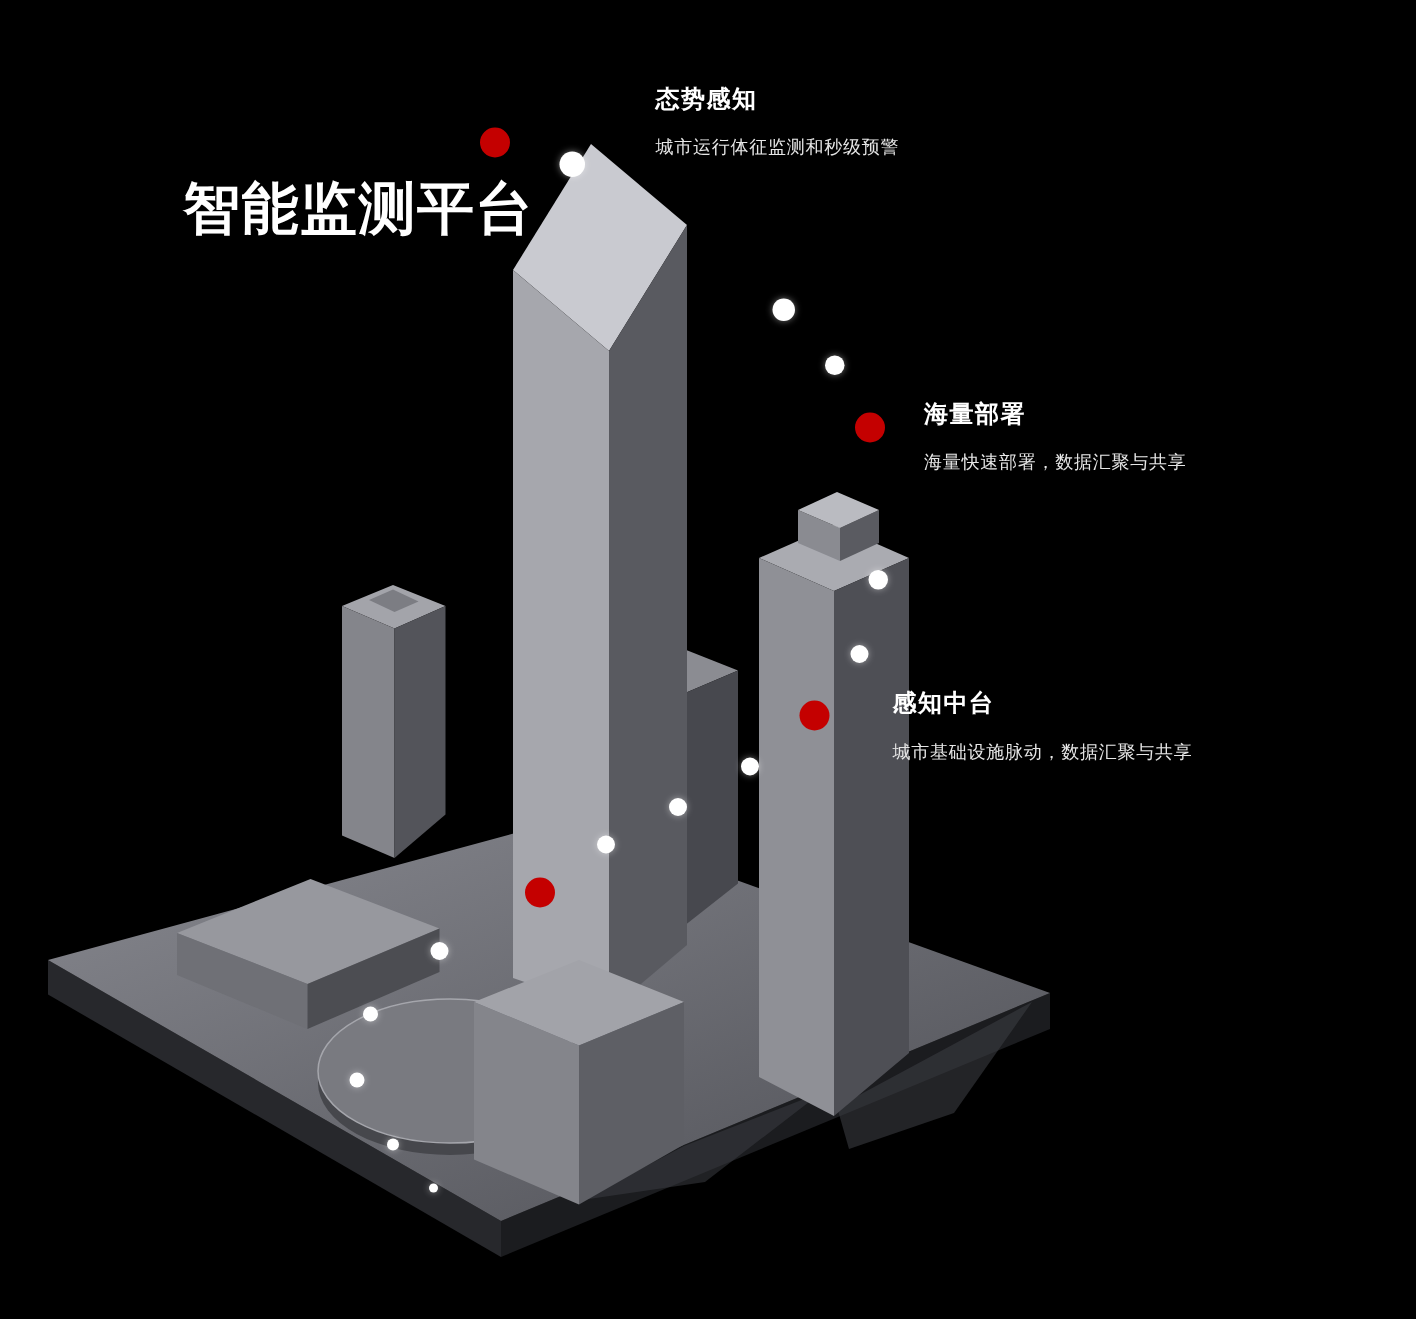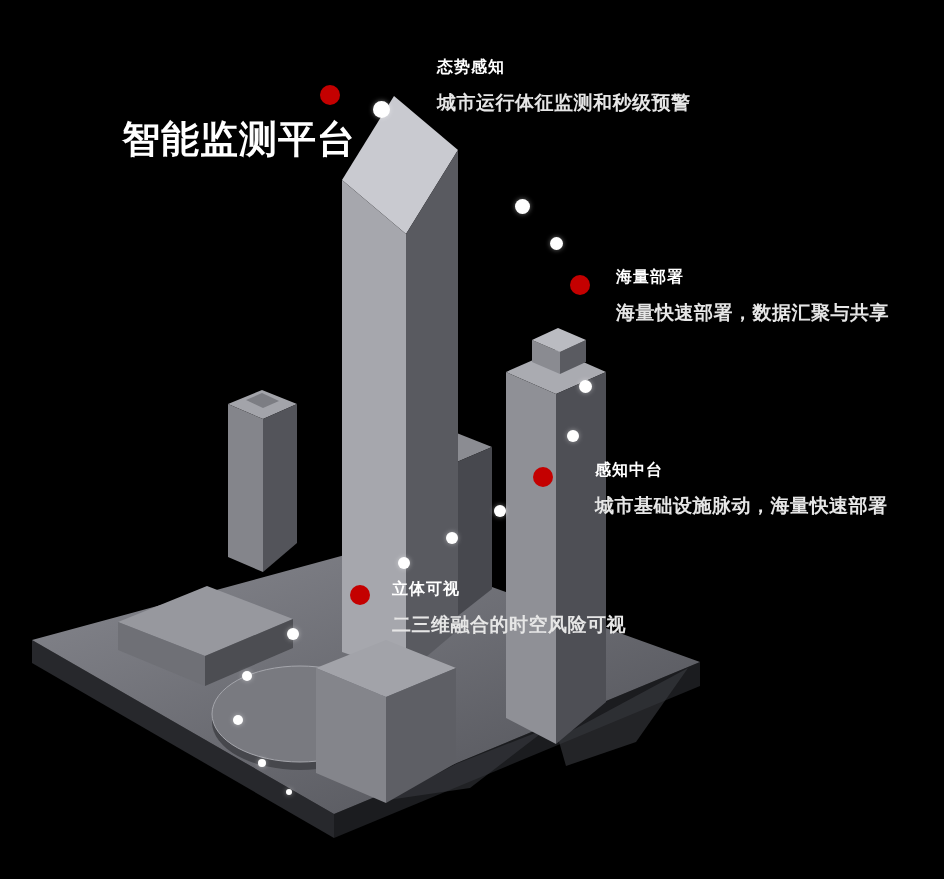--- a/index.html
+++ b/index.html
@@ -17,21 +17,21 @@
   .marker-dot{
     position:absolute;border-radius:50%;background:#c40000;
   }
   .page-title{
     position:absolute;left:122px;top:114px;
     font-size:38px;font-weight:700;color:#ffffff;letter-spacing:1px;
     white-space:nowrap;
   }
   .feature{position:absolute;color:#fff;white-space:nowrap;}
   .flabel{font-size:16px;font-weight:700;letter-spacing:1px;line-height:1.1;}
-  .fdesc{margin-top:14px;font-size:19px;font-weight:700;color:#e6e6e6;letter-spacing:0.5px;}
+  .fdesc{margin-top:14px;font-size:12px;font-weight:400;color:#e6e6e6;letter-spacing:0.5px;}
   .f1{left:437px;top:58px;}
   .f2{left:616px;top:268px;}
   .f3{left:567px;top:461px;margin-left:28px;}
   .f4{left:392px;top:580px;}
 </style>
 </head>
 <body style="background: rgb(0, 0, 0);">
 
 <div class="stage">
 
@@ -110,21 +110,17 @@
     <div class="fdesc">城市运行体征监测和秒级预警</div>
   </div>
 
   <div class="feature f2">
     <div class="flabel">海量部署</div>
     <div class="fdesc">海量快速部署，数据汇聚与共享</div>
   </div>
 
   <div class="feature f3">
     <div class="flabel">感知中台</div>
-    <div class="fdesc">城市基础设施脉动，海量快速部署</div>
+    <div class="fdesc">城市基础设施脉动，数据汇聚与共享</div>
   </div>
 
-  <div class="feature f4">
-    <div class="flabel">立体可视</div>
-    <div class="fdesc">二三维融合的时空风险可视</div>
-  </div>
 
 </div>
 
 </body></html>

